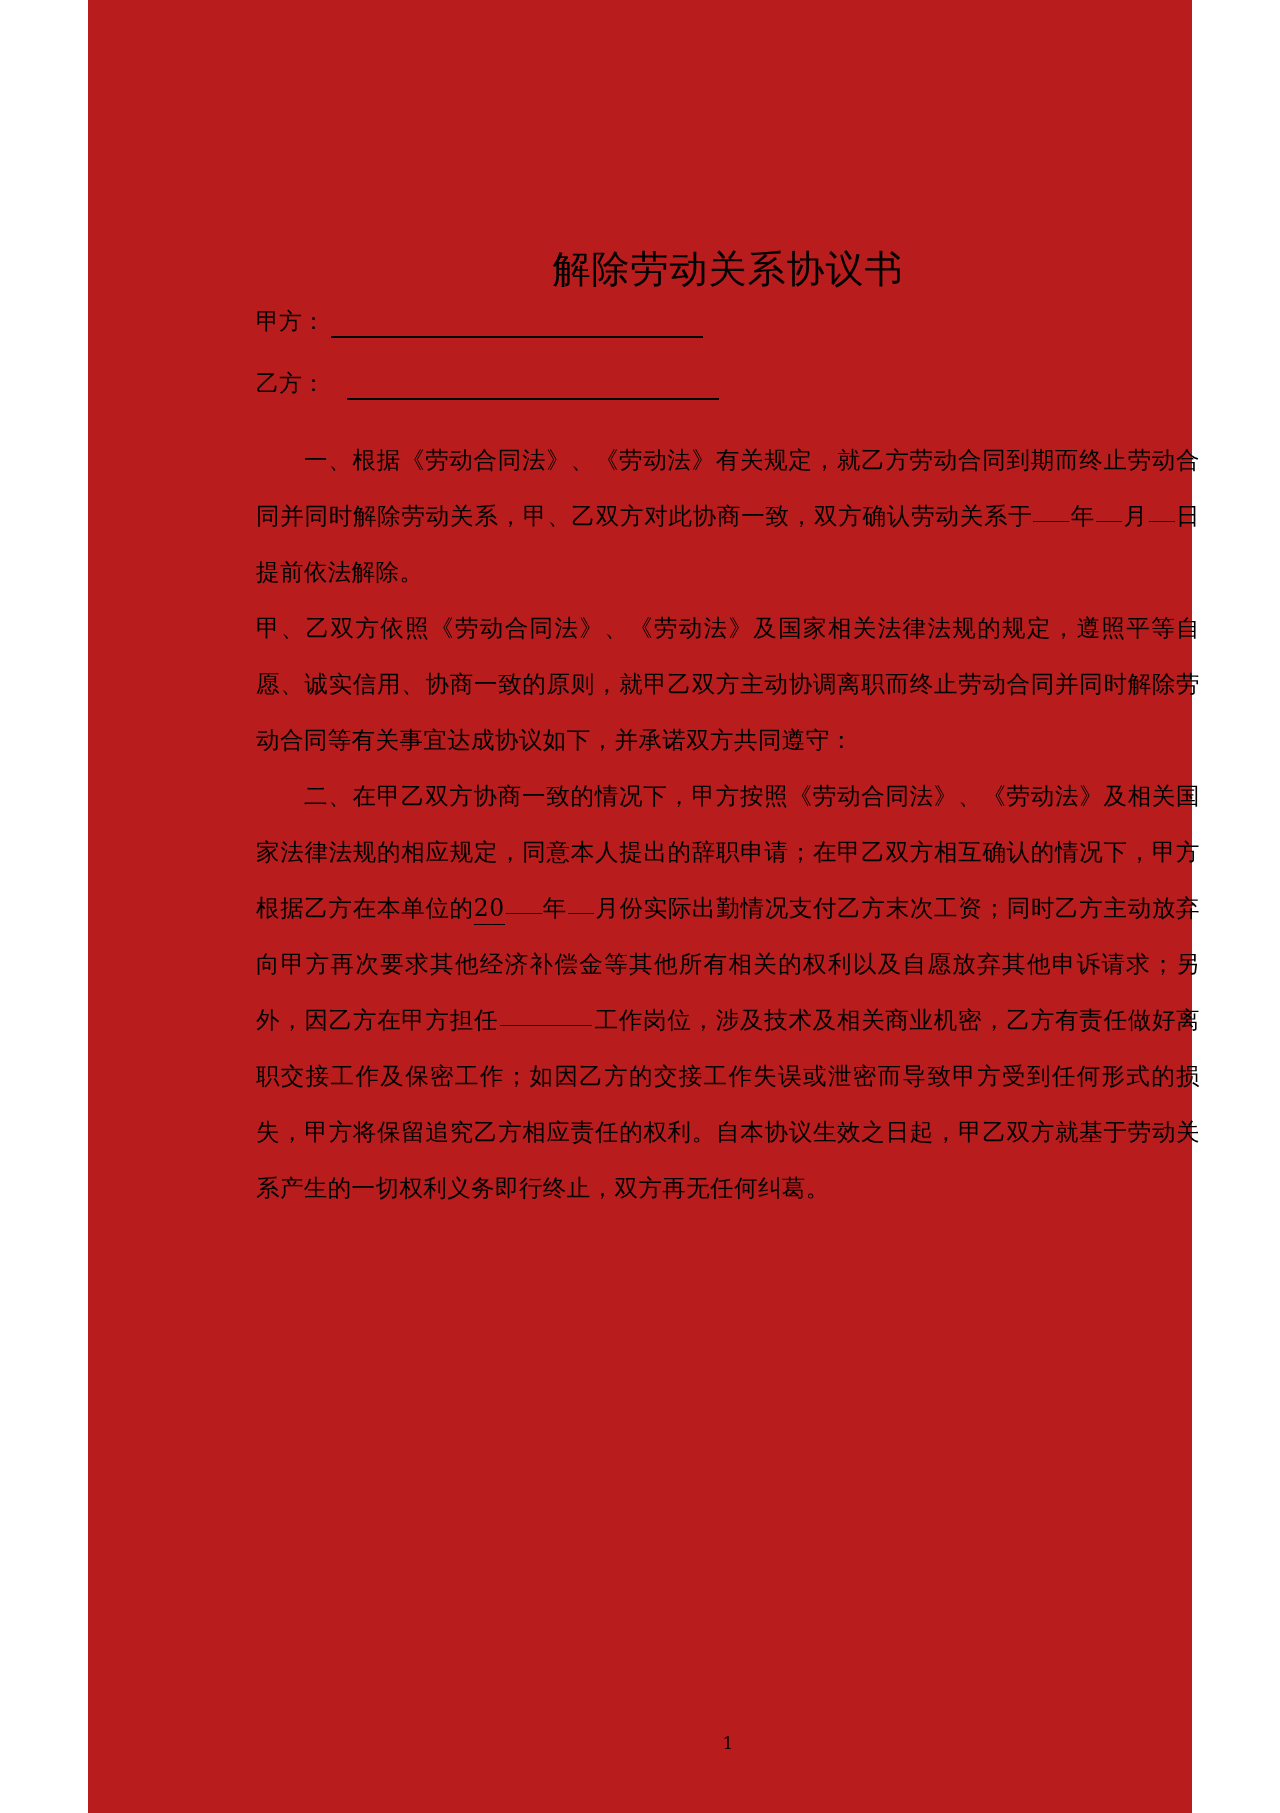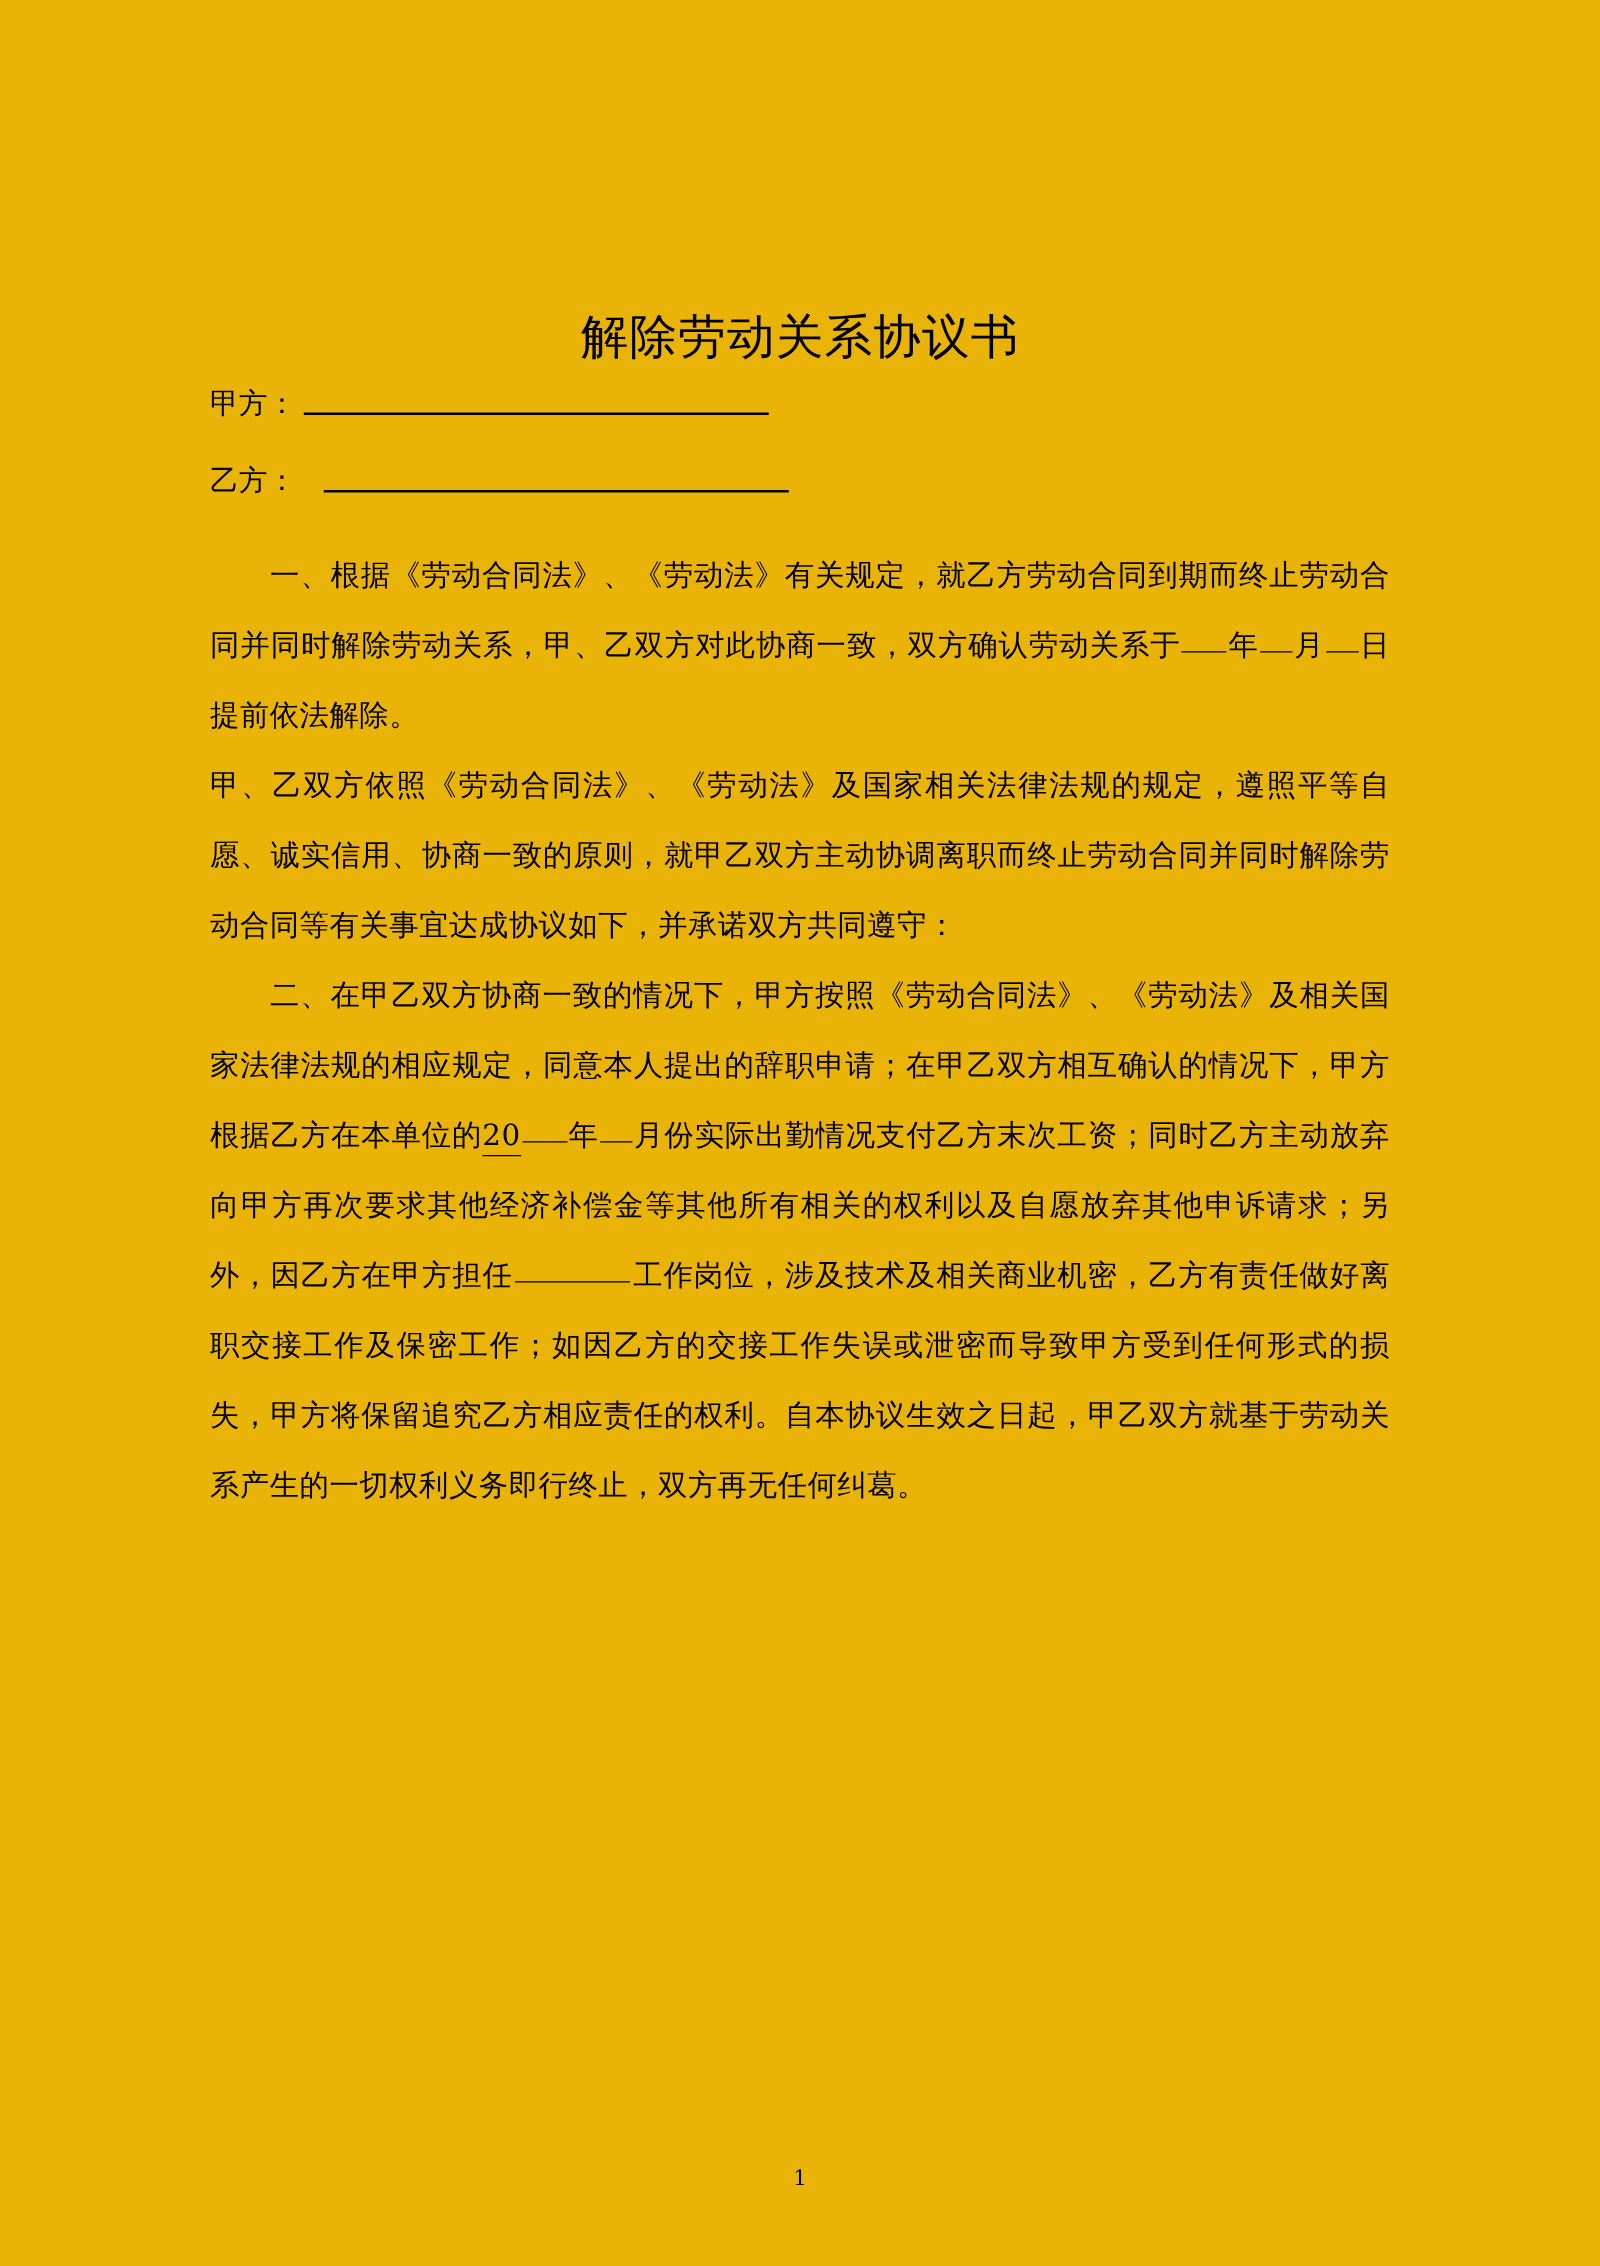--- a/index.html
+++ b/index.html
@@ -2,23 +2,23 @@
 <html><head>
 <meta charset="utf-8">
 <style>
   html, body {
     margin: 0;
     padding: 0;
     background: #ffffff;
   }
   .page {
     position: relative;
-    width: 1280px;
+    width: 1104px;
     height: 1813px;
-    background: #eab308;
+    background: #b91c1c;
     margin: 0 auto;
     box-sizing: border-box;
     font-family: "DejaVu Serif", "Liberation Serif", serif;
     color: #000000;
   }
   .doc-title {
     position: absolute;
     top: 243px;
     left: 0;
     width: 1280px;
@@ -30,24 +30,25 @@
     font-family: "DejaVu Sans", "Liberation Sans", sans-serif;
   }
   .body-block {
     position: absolute;
     top: 308px;
     left: 168px;
     width: 944px;
   }
   .party-line {
     display: flex;
+    align-items: flex-end;
     font-size: 23px;
     line-height: 30px;
     margin-bottom: 32px;
-    font-family: Liberation Serif, serif;
+    font-family: Liberation Mono, monospace;
   }
   .party-line .plabel {
     white-space: nowrap;
   }
   .party-line .pblank {
     display: inline-block;
     border-bottom: 2px solid #000;
     height: 22px;
   }
   .party-line.first .pblank { width: 372px; margin-left: 6px; }

